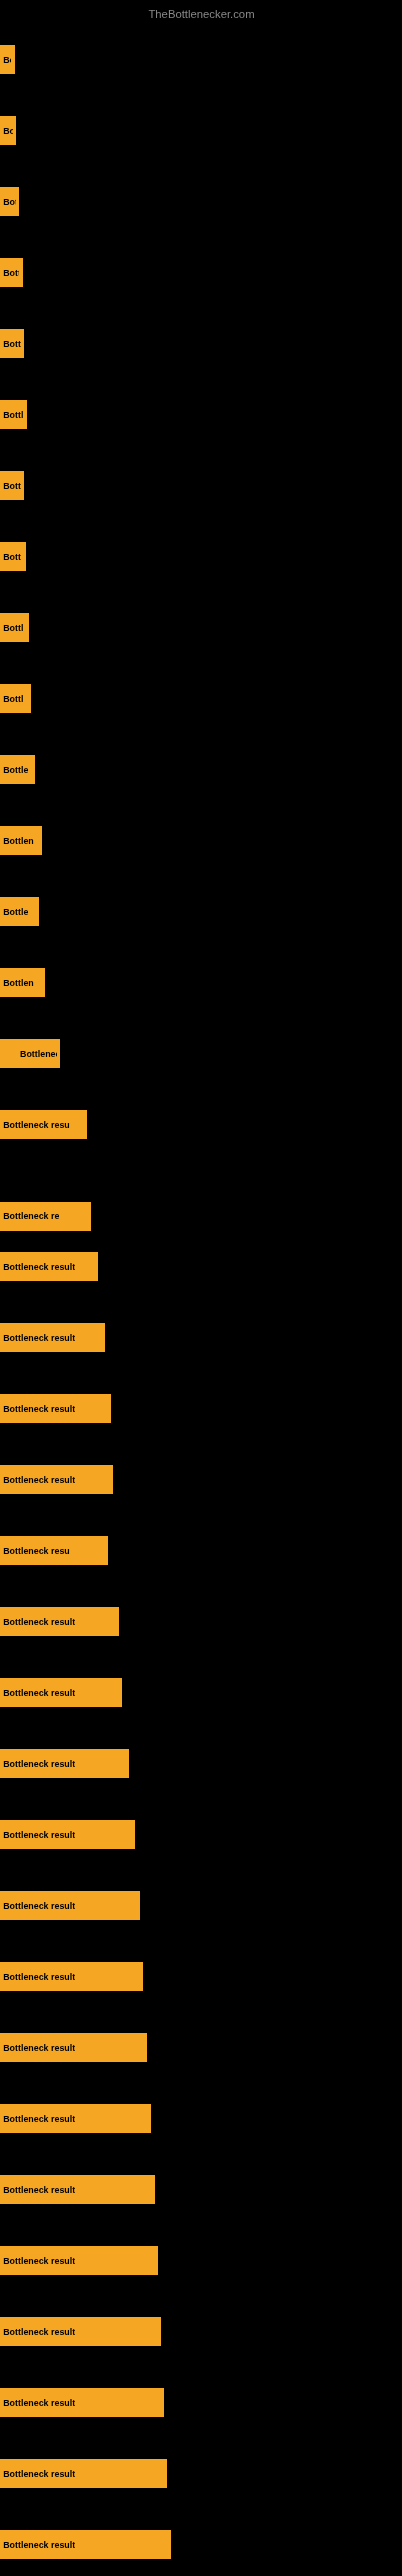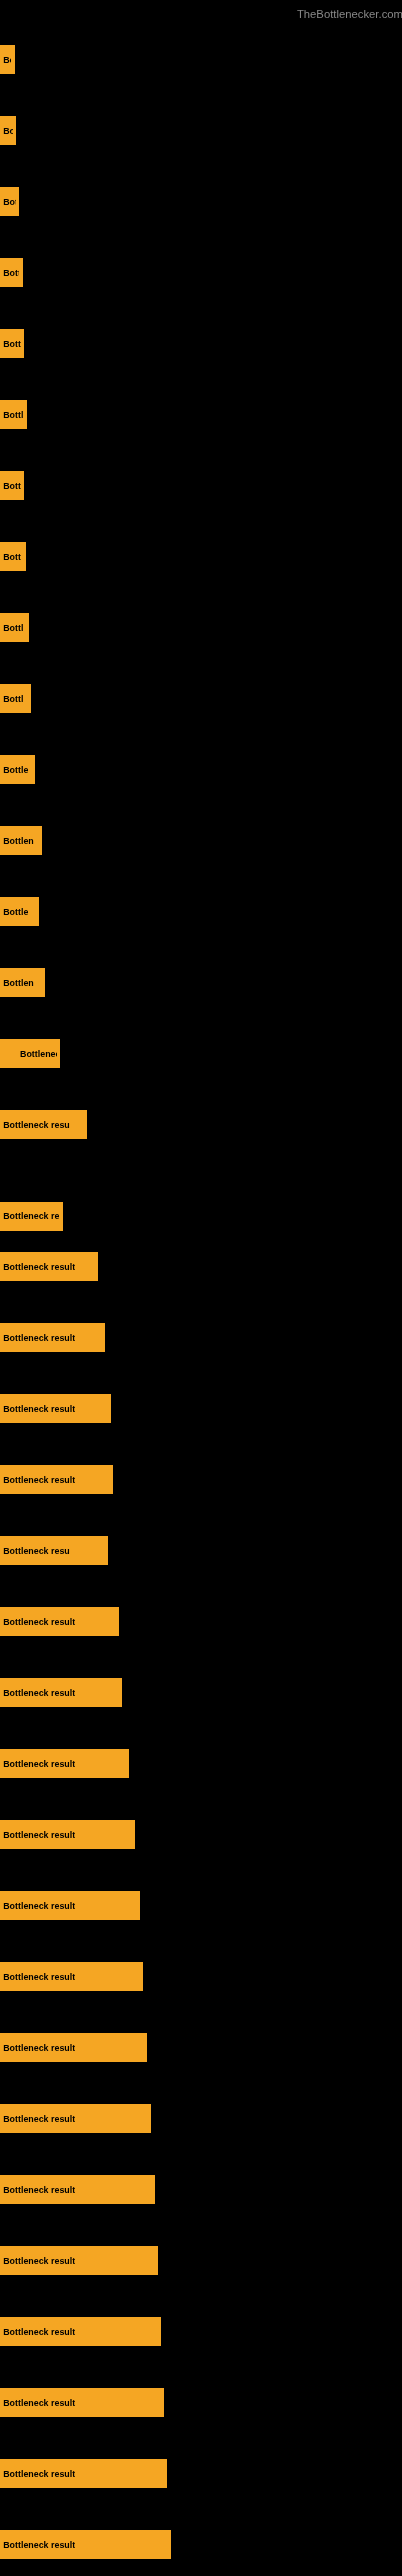--- a/index.html
+++ b/index.html
@@ -9,21 +9,21 @@
     }
     body {
       width: 403px;
       background-color: #000000;
       font-family: Arial, sans-serif;
       position: relative;
     }
     .site-title {
       color: #888888;
       font-size: 11.3px;
-      text-align: right;
+      text-align: center;
       padding: 4.8px 0;
       position: absolute;
       top: 3.2px;
       width: 100%;
     }
     .bars-container {
       padding-top: 24px;
       padding-bottom: 16px;
     }
     .bar-row {
@@ -166,21 +166,21 @@
     </div>
     <div class="bar-row">
       <div class="bar-label-wrapper">
         <div class="bar" style="width: 87px;">
           <span class="bar-text">Bottleneck resu</span>
         </div>
       </div>
     </div>
     <div class="bar-row">
       <div class="bar-label-wrapper">
-        <div class="bar" style="width: 63px; margin-top: 41px;">
+        <div class="bar" style="width: 91px; margin-top: 41px;">
           <span class="bar-text">Bottleneck re</span>
         </div>
       </div>
     </div>
     <div class="bar-row">
       <div class="bar-label-wrapper">
         <div class="bar" style="width: 98px;">
           <span class="bar-text">Bottleneck result</span>
         </div>
       </div>

